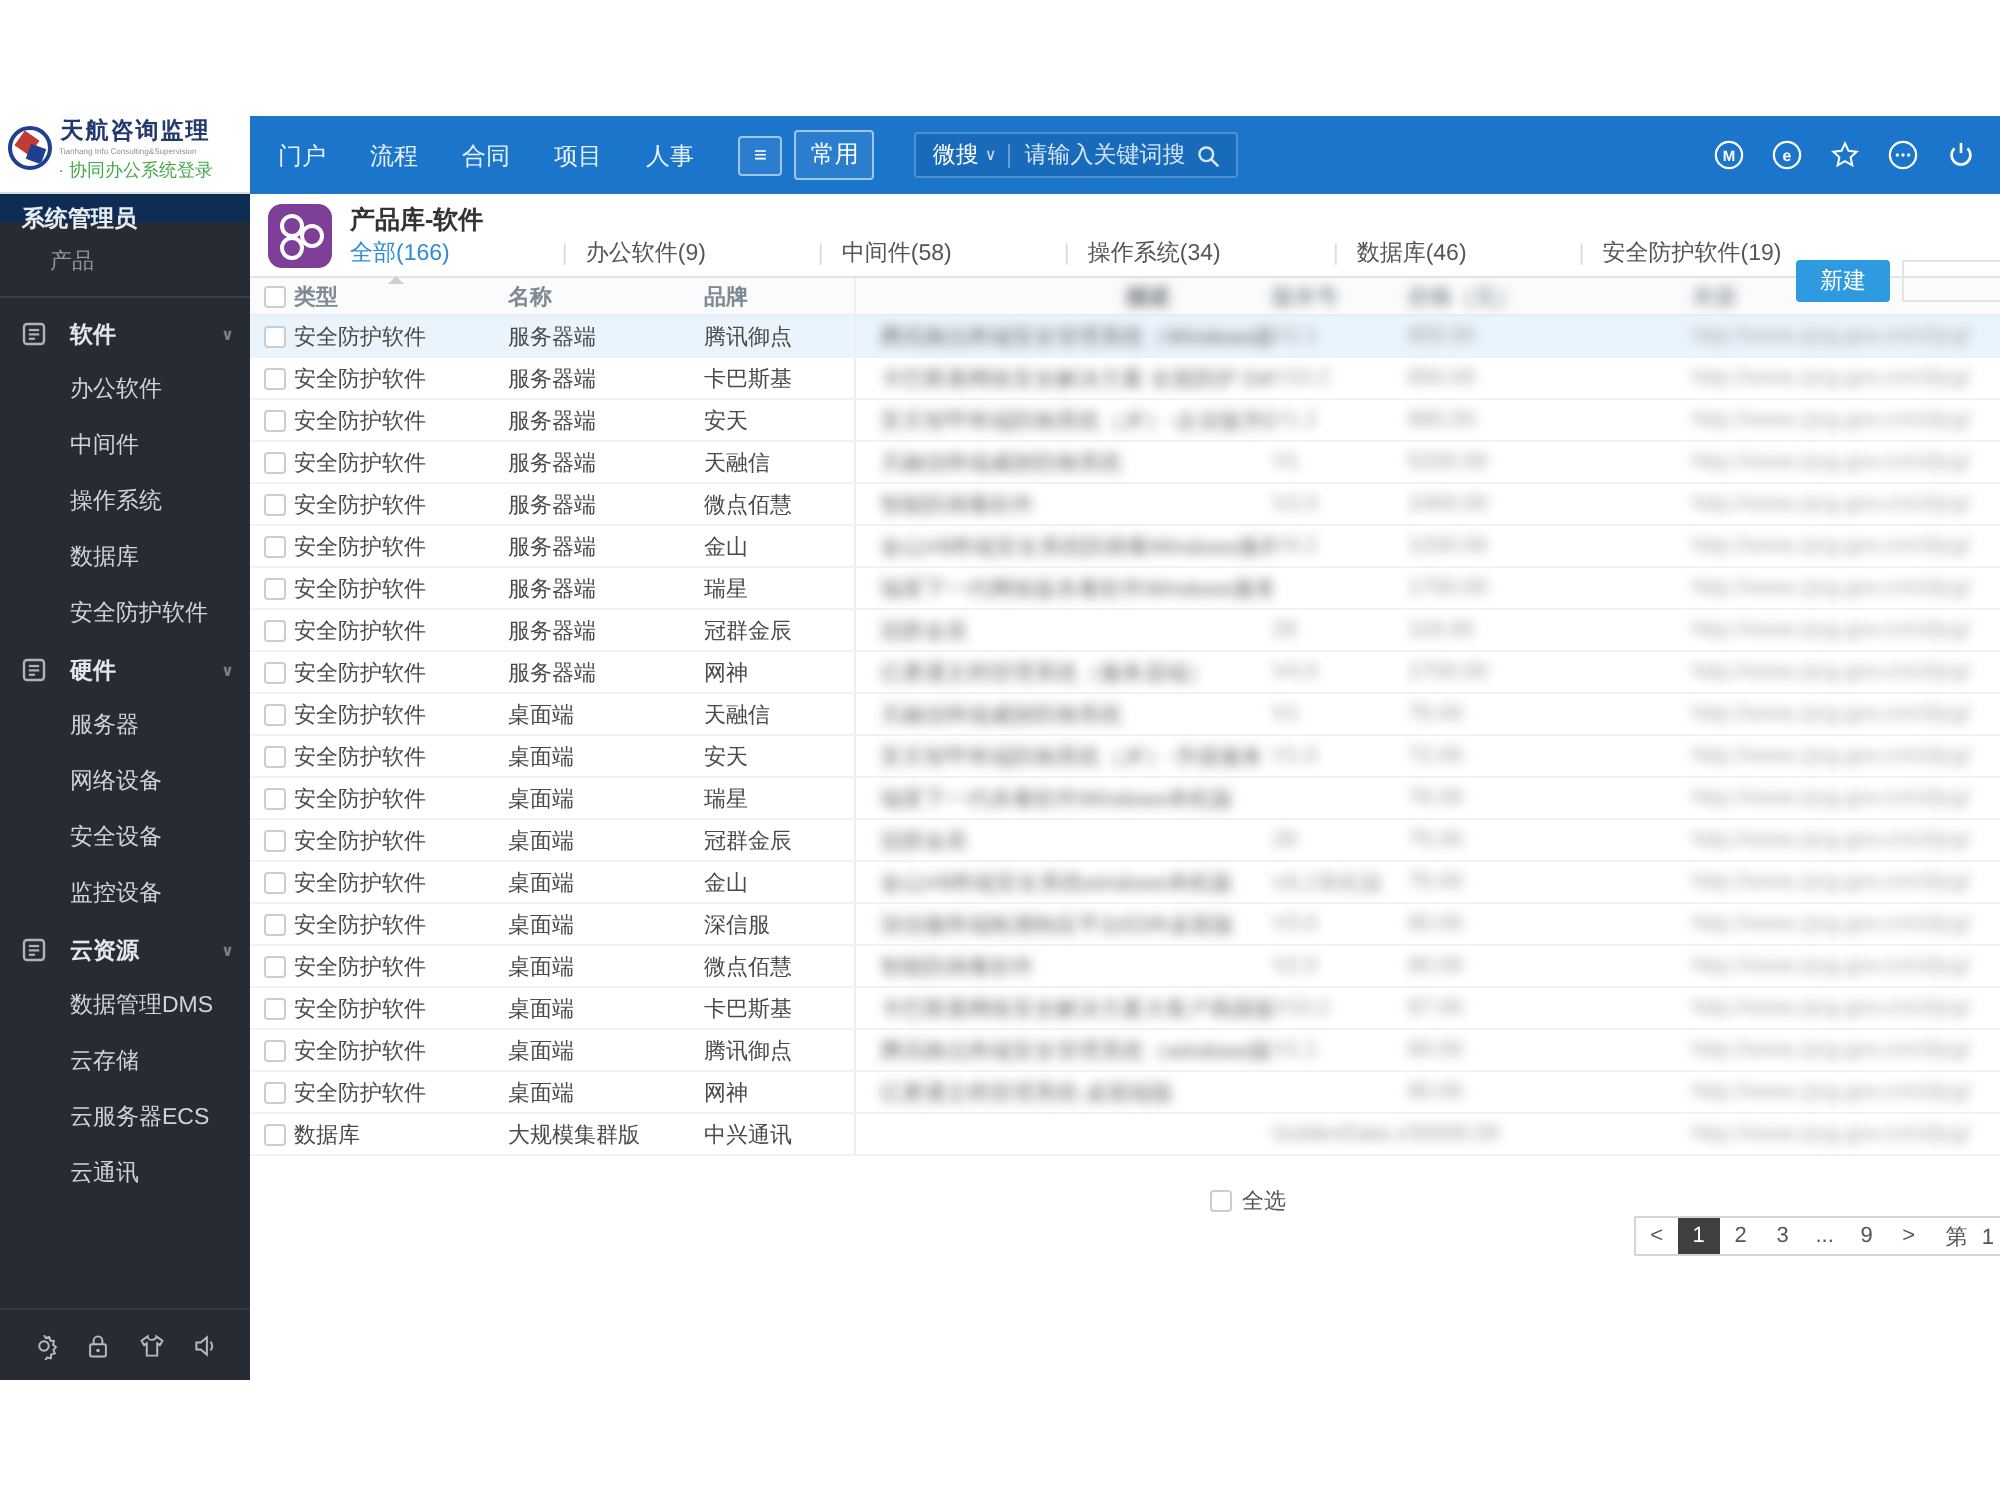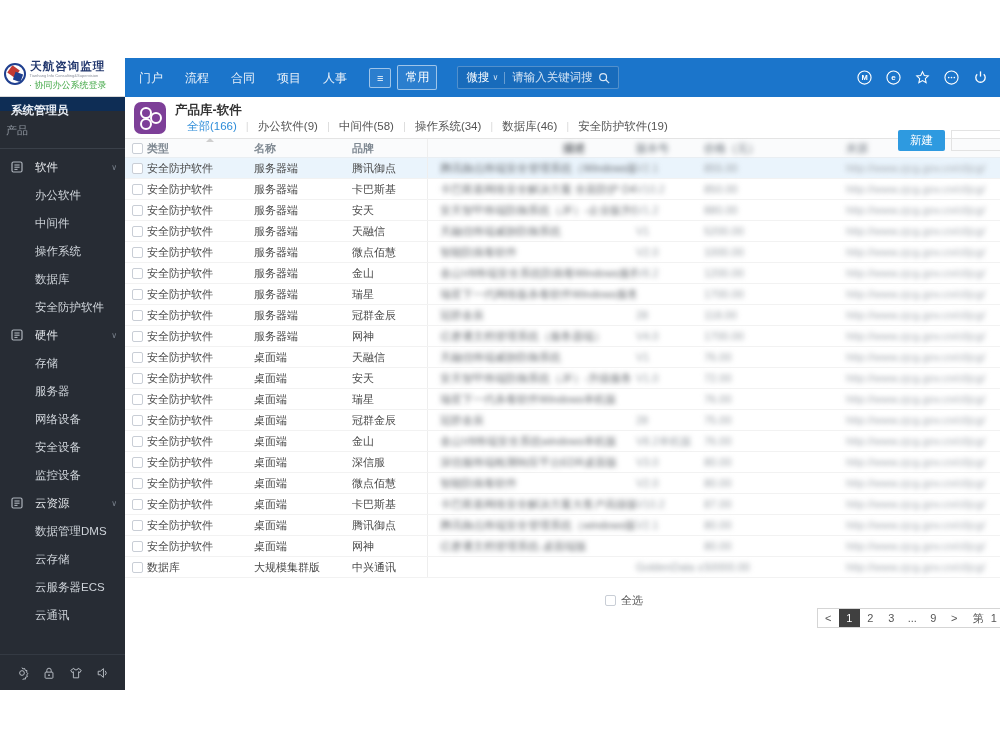--- a/index.html
+++ b/index.html
@@ -26,35 +26,35 @@
   .search-caret { font-size:8px; color:#cfe1f3; margin:0 6px 0 3px; }
   .search-div { width:1px; height:12px; background:rgba(255,255,255,.35); margin-right:7px; }
   .search-ph { font-size:11.5px; color:#d4e4f5;text-align:center; }
   .mag { width:12px; height:12px; margin-left:5px; }
   .top-icons { margin-left:auto; display:flex; align-items:center; padding-right:12px; }
   .tico { width:15px; height:15px; margin-left:14px; cursor:pointer; }
 
   
   .sidebar { position:absolute; top:39px; left:0; width:125px; height:593px; background:#272c34; }
   .admin-bar { height:14px; background:#0e2d55; color:#e8edf4; font-size:11.5px; font-weight:bold; line-height:26px; padding-left:11px; }
-  .sb-section { font-size:11px; color:#8e959e; padding:12px 0 10px 6px; }
+  .sb-section { font-size:11px; color:#8e959e; padding:12px 0 10px 25px; }
   .sb-divider { height:1px; background:#3a4049; margin:0 0 4px 0; }
-  .sb-group-h { display:flex; align-items:center; height:28px; padding:0 8px 0 11px; color:#e3e6ea; font-size:11.5px; font-weight:normal; cursor:pointer; }
+  .sb-group-h { display:flex; align-items:center; height:28px; padding:0 8px 0 11px; color:#e3e6ea; font-size:11.5px; font-weight:bold; cursor:pointer; }
   .sb-group-h svg { width:12px; height:12px; margin-right:12px; flex:none; }
   .sb-chevron { margin-left:auto; color:#79818c; font-size:8px; }
   .sb-item { height:28px; line-height:28px; padding-left:35px; color:#cfd4da; font-size:11.5px; cursor:pointer; }
   .sb-bottom { position:absolute; bottom:0; left:0; width:125px; height:36px; border-top:1px solid #343a43; display:flex; align-items:center; justify-content:space-around; padding:0 8px; }
   .sb-bottom svg { width:14px; height:14px; cursor:pointer; }
 
   
   .main { position:absolute; top:39px; left:125px; width:999px; height:593px; background:#fff; }
   .mc-head { position:relative; height:42px; border-bottom:1px solid #e4e4e4; }
   .pt-icon { position:absolute; left:8px; top:4px; width:34px; height:34px; }
   .pt-title { position:absolute; left:50px; top:5px; font-size:12.5px; font-weight:bold; color:#333; }
-  .tabs { position:absolute; left:62px; top:22px; display:flex; font-size:11.5px; }
+  .tabs { position:absolute; left:50px; top:22px; display:flex; font-size:11.5px;gap:47px; }
   .tab { color:#555; cursor:pointer; position:relative; }
   .tab:not(:first-child)::before { content:"|"; color:#dcdcdc; margin:0 9px; }
   .tab.active { color:#2d8cd8; }
   .tab.active::after { content:""; position:absolute; left:38%; bottom:-8px; border:4px solid transparent; border-bottom-color:#cfcfcf; }
   .controls { position:absolute; right:8px; top:13px; display:flex; align-items:center;margin-top:20px; }
   .btn-new { background:#2e9ae0; color:#fff; font-size:11.5px; border:none; padding:3px 12px; border-radius:2px; cursor:pointer; }
   .mini-search { display:flex; align-items:center; border:1px solid #e3e3e3; border-right:none; height:21px; margin-left:6px; padding:0 5px 0 8px; width:78px; justify-content:flex-end; }
   .btn-adv { border:1px solid #dddddd; background:#fff; height:21px; font-size:11.5px; color:#555; padding:0 8px; cursor:pointer; }
   .list-ico { margin-left:8px; width:15px; height:13px; cursor:pointer; }
 
@@ -172,21 +172,20 @@
     <div class="sb-group-h">
       <svg viewBox="0 0 12 12">
               <rect x="1" y="1" width="10" height="10" rx="1.5" fill="none" stroke="#aeb4bc" stroke-width="1.2"></rect>
               <line x1="3.4" y1="4" x2="8.6" y2="4" stroke="#aeb4bc" stroke-width="1.1"></line>
               <line x1="3.4" y1="6.2" x2="8.6" y2="6.2" stroke="#aeb4bc" stroke-width="1.1"></line>
               <line x1="3.4" y1="8.4" x2="6.5" y2="8.4" stroke="#aeb4bc" stroke-width="1.1"></line>
             </svg>
       <span class="sb-glabel">硬件</span>
       <span class="sb-chevron">∨</span>
     </div>
-  <div class="sb-item">存储</div>
           <div class="sb-item">服务器</div>
           <div class="sb-item">网络设备</div>
           <div class="sb-item">安全设备</div>
           <div class="sb-item">监控设备</div>
         </div>
 
   <div>
     <div class="sb-group-h">
       <svg viewBox="0 0 12 12">
               <rect x="1" y="1" width="10" height="10" rx="1.5" fill="none" stroke="#aeb4bc" stroke-width="1.2"></rect>

